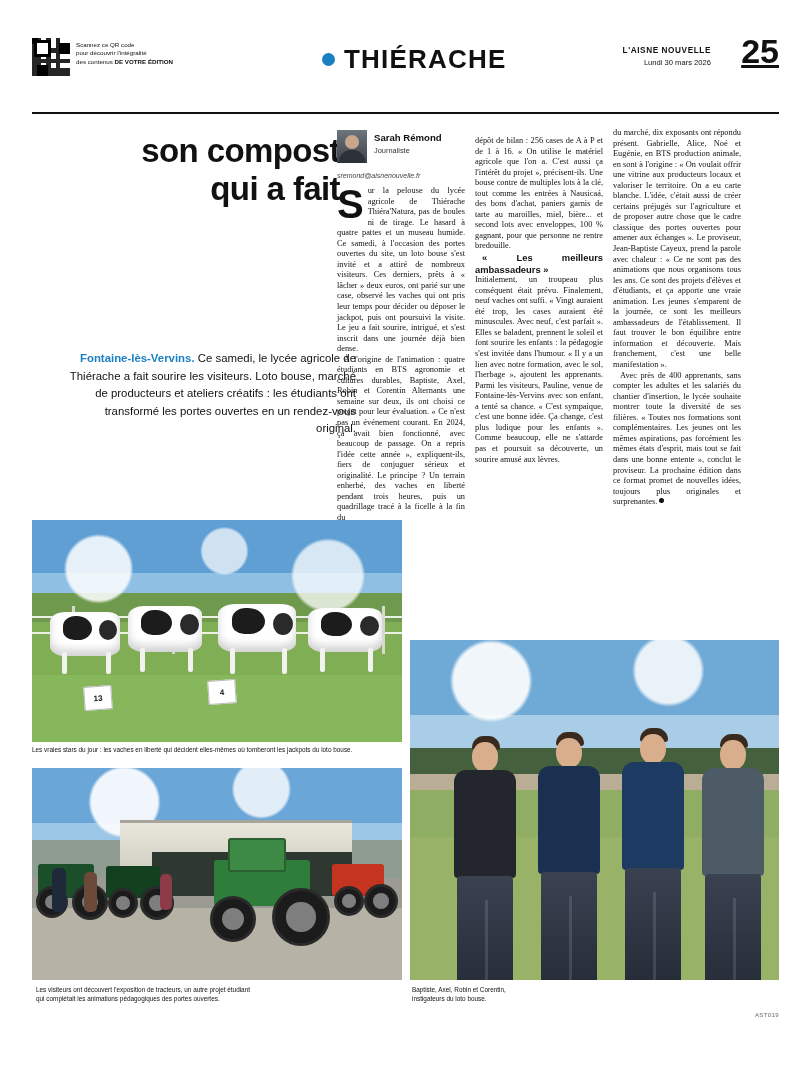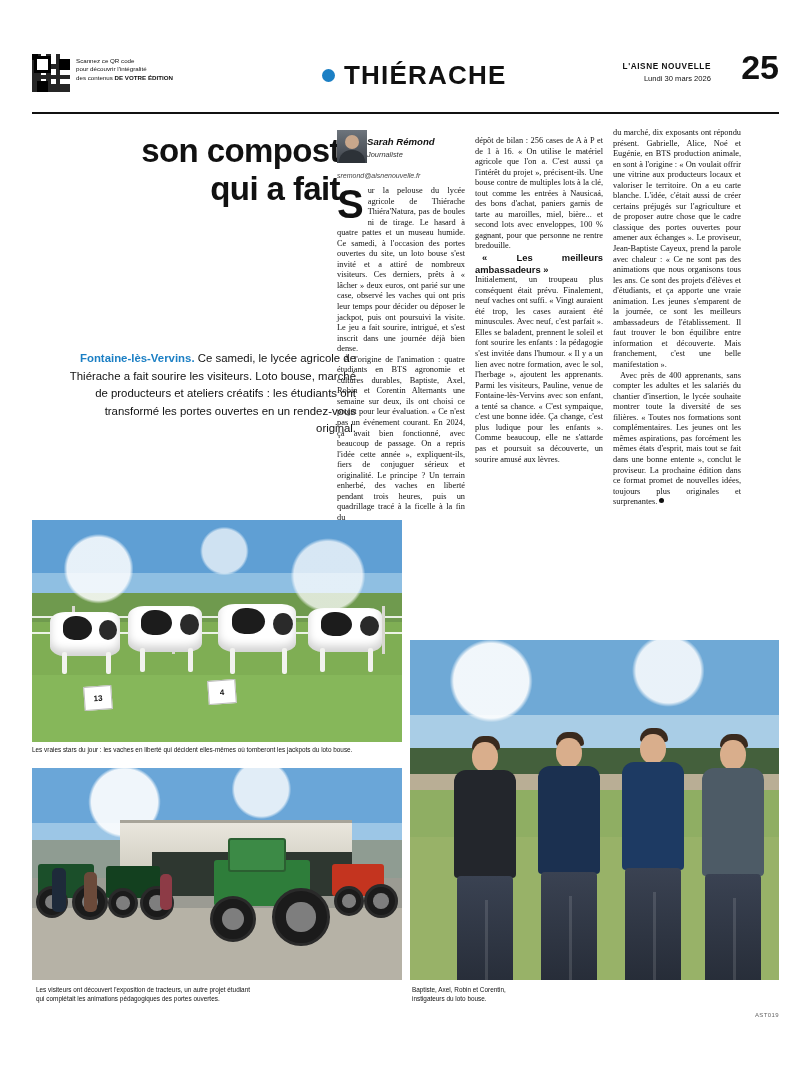--- a/index.html
+++ b/index.html
@@ -15,21 +15,21 @@
     margin: 0 auto;
     font-family: "Liberation Serif", serif;
     color: #111;
     overflow: hidden;
   }
 
   
   .masthead {
     position: absolute;
     left: 32px;
-    top: 52px;
+    top: 36px;
     width: 747px;
     height: 58px;
   }
   .qr-block {
     position: absolute;
     left: 0;
     top: 2px;
     display: flex;
     align-items: flex-start;
     gap: 6px;
@@ -113,20 +113,21 @@
     margin-top: 3px;
   }
   .page-number {
     position: absolute;
     right: 0;
     top: -4px;
     font-family: "Liberation Sans", sans-serif;
     font-size: 34px;
     font-weight: bold;
     color: #111;
+    text-decoration: underline;
   }
   .rule-top {
     position: absolute;
     left: 32px;
     top: 112px;
     width: 747px;
     height: 2px;
     background: #111;
   }
 
@@ -160,22 +161,22 @@
     font-weight: bold;
   }
 
   
   .byline {
     position: absolute;
     left: 337px;
     top: 130px;
     width: 130px;
     display: flex;
-    align-items: center;
-    font-style: italic;
+    gap: 7px;
+    align-items: flex-start;
   }
   .avatar {
     width: 30px;
     height: 33px;
     background: linear-gradient(#6d747c, #3d4249);
     position: relative;
     overflow: hidden;
     flex: 0 0 auto;
   }
   .avatar::before {

